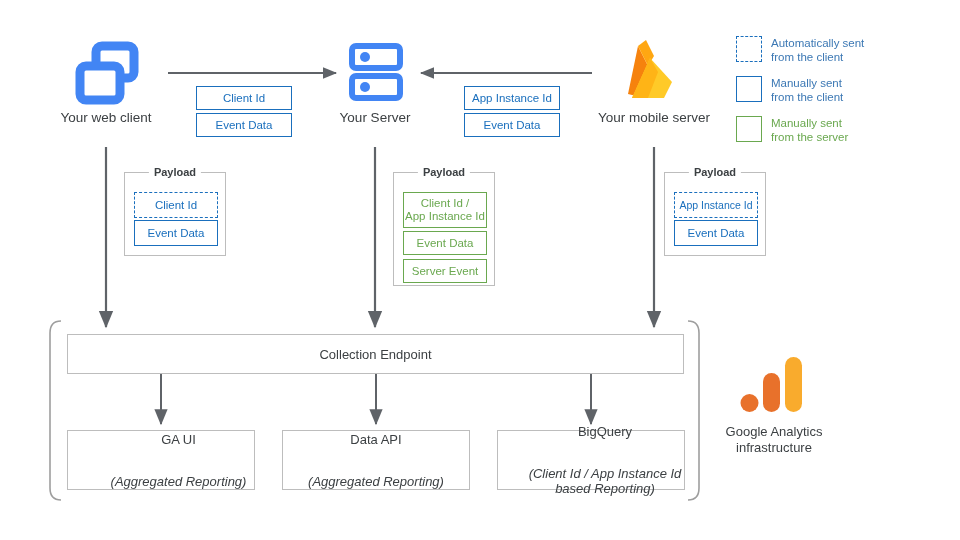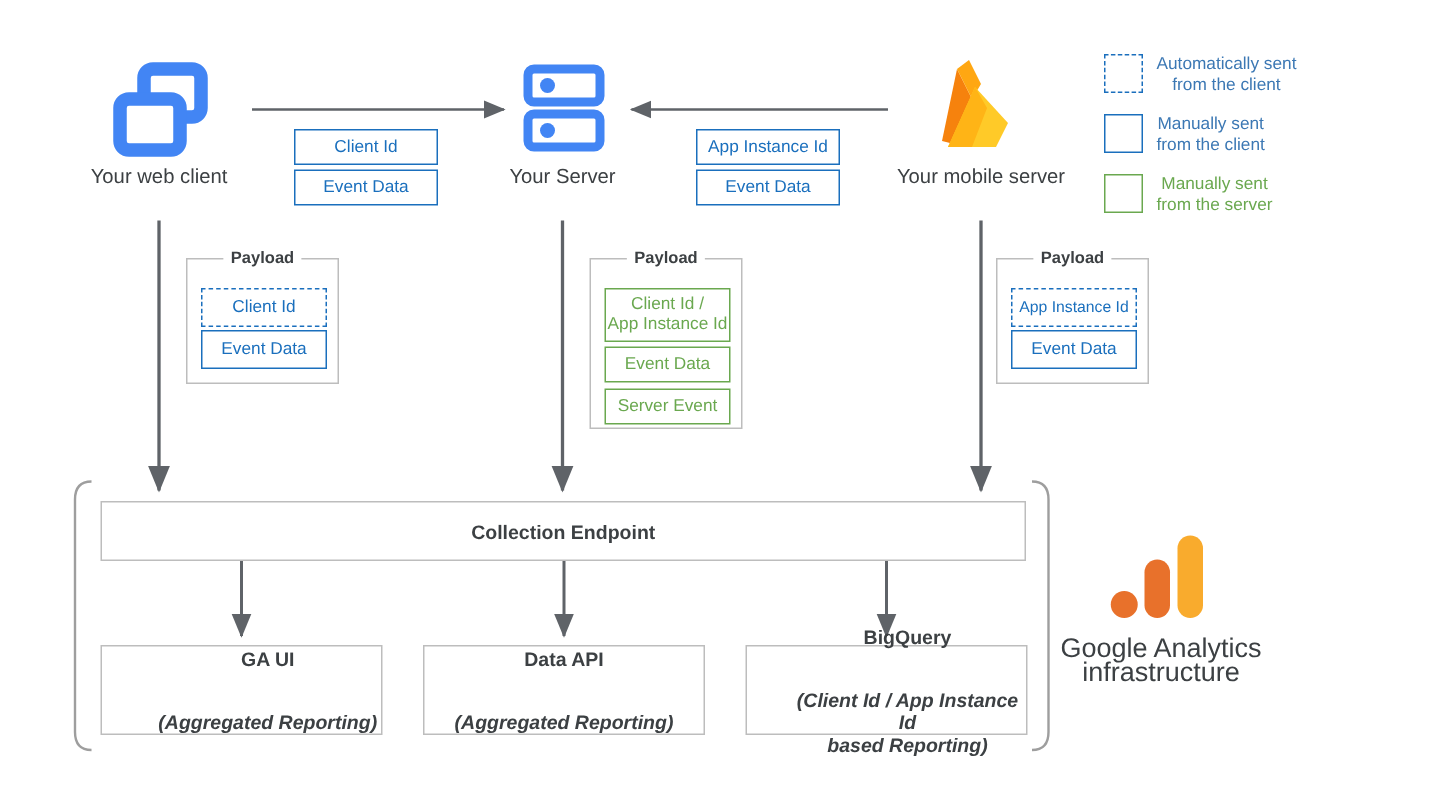--- a/index.html
+++ b/index.html
@@ -78,21 +78,20 @@
     box-sizing: border-box;
     border: 1px solid #bdbdbd;
     background: #ffffff;
     display: flex;
     flex-direction: column;
     align-items: center;
     justify-content: center;
     text-align: center;
     font-size: 13px;
     color: #3c4043;
-    font-weight: bold;
   }
   .grey-box .sub {
     font-style: italic;
     line-height: 15px;
     margin-top: 27px;
   }
 
   
   .legend-row {
     position: absolute;
@@ -107,30 +106,29 @@
     background: #ffffff;
   }
   .sw-dashed { border: 1.6px dashed #1a6fbd; }
   .sw-blue   { border: 1.6px solid #1a6fbd; }
   .sw-green  { border: 1.6px solid #6aa84f; }
   .legend-text {
     margin-left: 9px;
     font-size: 11.5px;
     line-height: 14px;
     white-space: nowrap;
-    text-align: center;
   }
   .lt-blue  { color: #3c78b4; }
   .lt-green { color: #6aa84f; }
 
   svg { display: block; }
   .ga-inf-label {
     position: absolute;
     text-align: center;
-    font-size: 18px;
+    font-size: 13px;
     line-height: 16px;
     color: #3c4043;
     font-weight: normal;
   }
 </style>
 </head>
 <body>
 
 <div class="stage">
 

